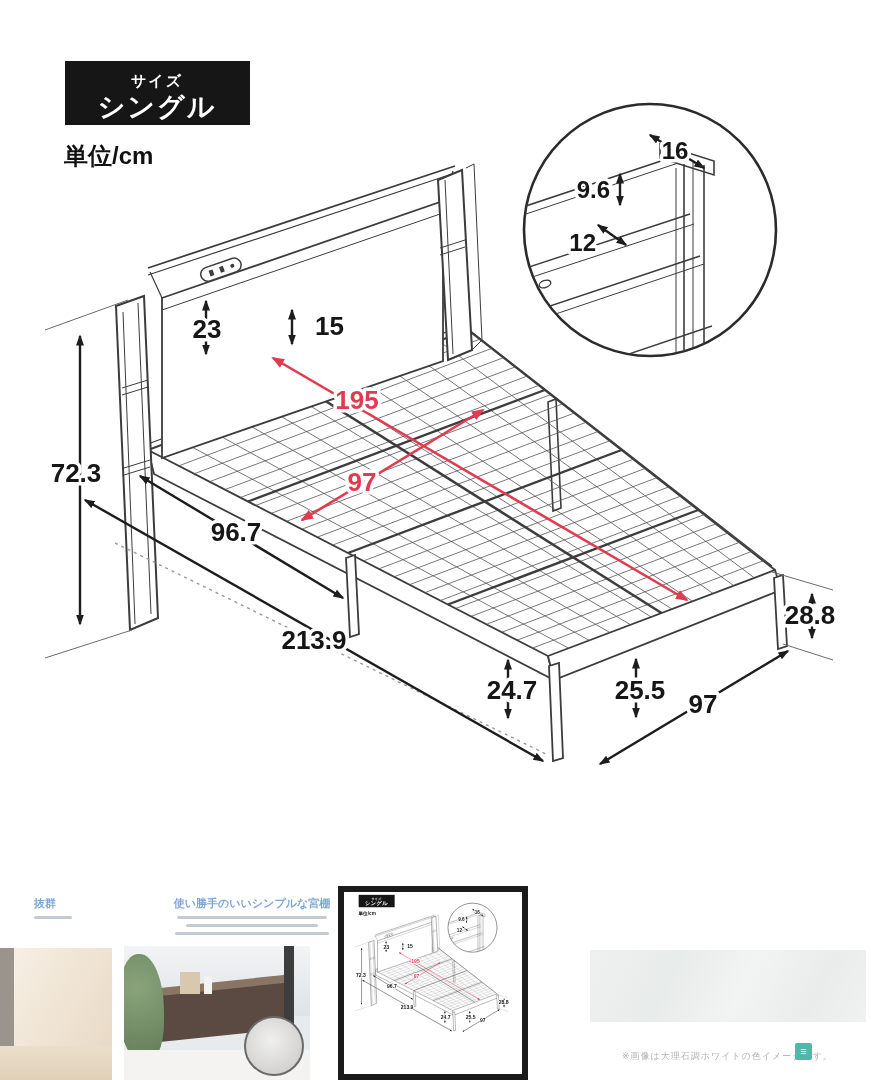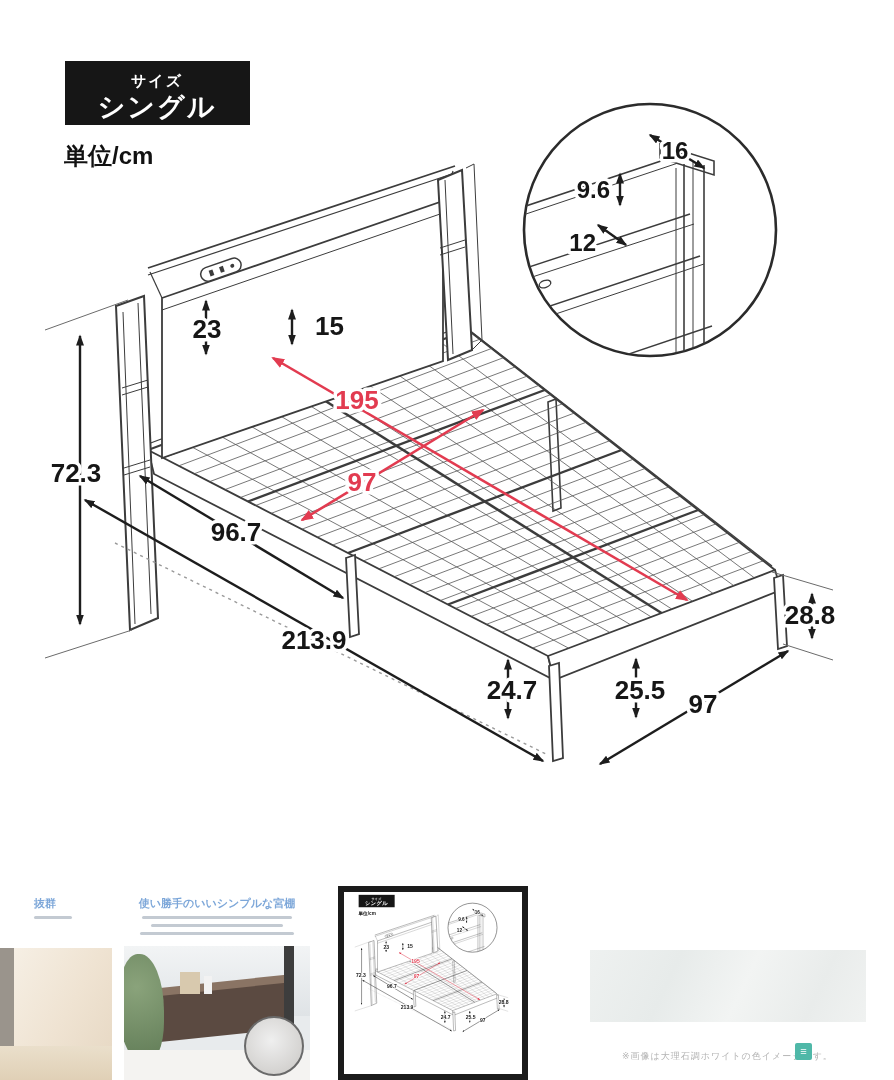--- a/index.html
+++ b/index.html
@@ -22,21 +22,21 @@
   .ln{stroke:#3c3c3c;fill:none;}
   .face{fill:#ffffff;stroke:#3c3c3c;}
   .dimln{stroke:#1d1d1d;stroke-width:2.4;fill:none;}
   .dimln.red{stroke:#e23b50;stroke-width:2.6;}
   .guide{stroke:#6b6b6b;stroke-width:1;fill:none;}
   .dash{stroke:#9a9a9a;stroke-width:1.4;stroke-dasharray:3 4;fill:none;}
 
   
   .thumb{position:absolute;background:#fff;overflow:hidden;}
   .thumb1{left:0;top:890px;width:120px;height:190px;}
-  .thumb2{left:124px;top:890px;width:186px;height:190px;}
+  .thumb2{left:124px;top:890px;width:186px;height:190px;padding-left:35px;}
   .thumb3{left:338px;top:886px;width:178px;height:182px;border:6px solid #1b1b1b;}
   .thumb4{left:562px;top:890px;width:332px;height:190px;}
 
   .t-heading{color:#7da7d9;font-weight:bold;font-size:11px;white-space:nowrap;}
   .t1-heading{margin:6px 0 0 34px;}
   .t2-heading{text-align:center;margin-top:6px;}
   .t-bar{height:3px;background:#c3cad2;border-radius:2px;margin:5px auto 0;}
   .t1-photo{position:absolute;left:0;top:58px;width:112px;height:132px;
     background:linear-gradient(120deg,#f7f1e7 0%,#efe3d2 55%,#e6d7c2 100%);}
   .t1-obj{position:absolute;left:0;top:0;width:14px;height:132px;background:#9a948c;}

